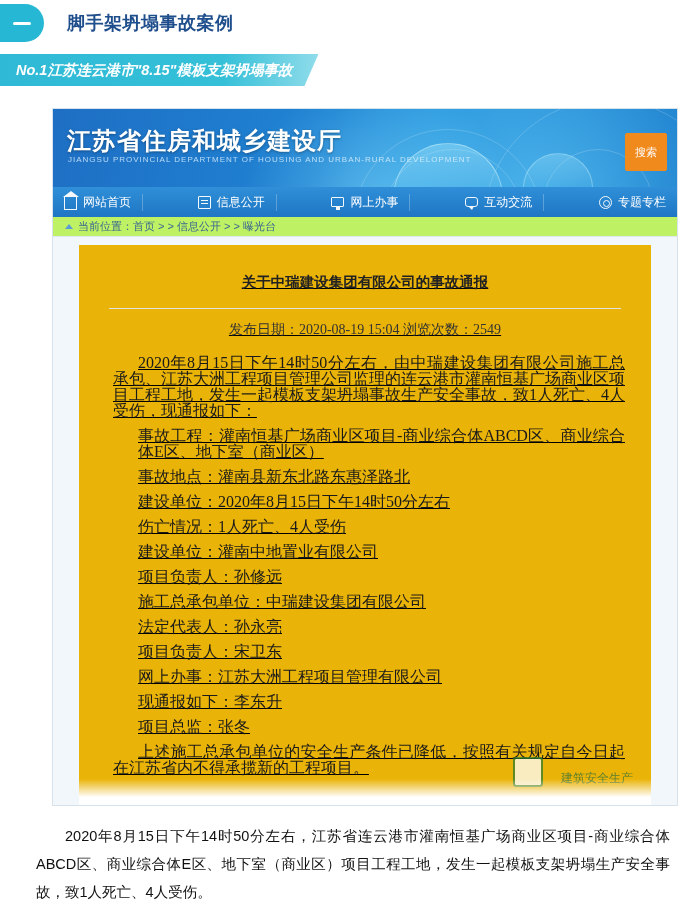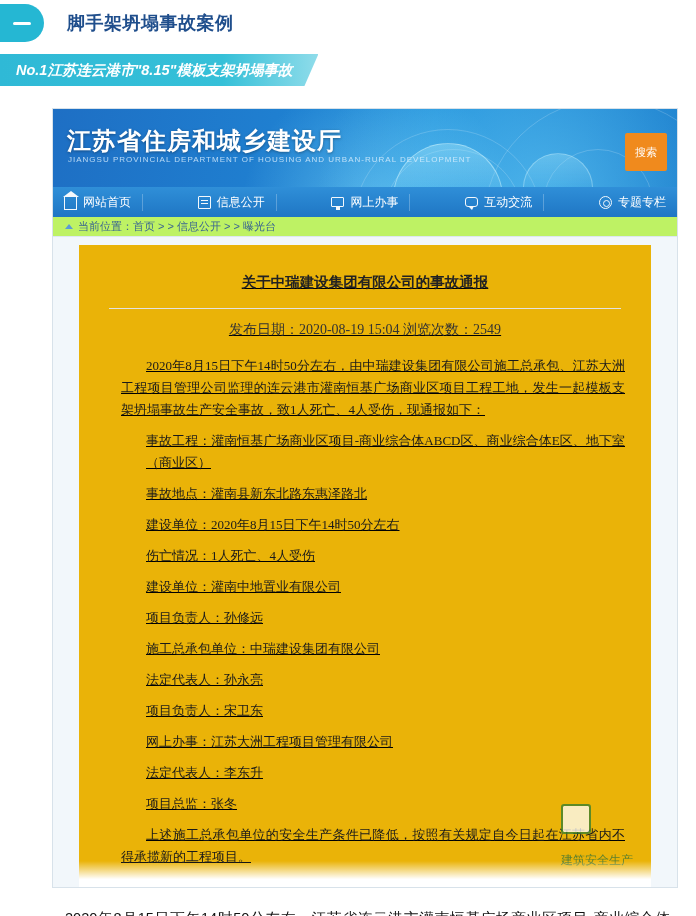--- a/index.html
+++ b/index.html
@@ -254,39 +254,38 @@
     border-top: 1px solid #e2e2e2;
     margin: 0 4px 12px 4px;
   }
   .art-meta {
     text-align: center;
     font-size: 14px;
     color: #333;
     margin-bottom: 16px;
   }
   .art-p {
-    font-size: 13px;
+    font-size: 16px;
     color: #1a1a1a;
-    line-height: 22px;
+    line-height: 16px;
     text-align: justify;
-    margin: 0 0 9px 16px;
+    margin: 0 0 9px 8px;
   }
   .art-p.indent { text-indent: 25px; }
   .art-p.field { padding-left: 25px; }
 
   
   .watermark {
     position: absolute;
     right: 18px;
     bottom: 18px;
     display: flex;
-    align-items: flex-start;
+    align-items: flex-end;
     gap: 18px;
     opacity: 0.75;
-    flex-direction: column;
   }
   .wm-qr {
     width: 30px; height: 30px;
     background:
       linear-gradient(#fff,#fff) padding-box,
       repeating-linear-gradient(90deg,#2e7d32 0 3px,#fff 3px 6px);
     border: 2px solid #2e7d32;
     border-radius: 3px;
   }
   .wm-text {
@@ -381,21 +380,21 @@
       <p class="art-p field">事故工程：灌南恒基广场商业区项目-商业综合体ABCD区、商业综合体E区、地下室（商业区）</p>
       <p class="art-p field">事故地点：灌南县新东北路东惠泽路北</p>
       <p class="art-p field">建设单位：2020年8月15日下午14时50分左右</p>
       <p class="art-p field">伤亡情况：1人死亡、4人受伤</p>
       <p class="art-p field">建设单位：灌南中地置业有限公司</p>
       <p class="art-p field">项目负责人：孙修远</p>
       <p class="art-p field">施工总承包单位：中瑞建设集团有限公司</p>
       <p class="art-p field">法定代表人：孙永亮</p>
       <p class="art-p field">项目负责人：宋卫东</p>
       <p class="art-p field">网上办事：江苏大洲工程项目管理有限公司</p>
-      <p class="art-p field">法定代表人：李东升</p>
+      <p class="art-p field">现通报如下：李东升</p>
       <p class="art-p field">项目总监：张冬</p>
       <p class="art-p indent">上述施工总承包单位的安全生产条件已降低，按照有关规定自今日起在江苏省内不得承揽新的工程项目。</p>
 
       <div class="watermark">
         <div class="wm-qr"></div>
         <div class="wm-text">建筑安全生产</div>
       </div>
       <div class="wm-fade"></div>
     </div>
 

